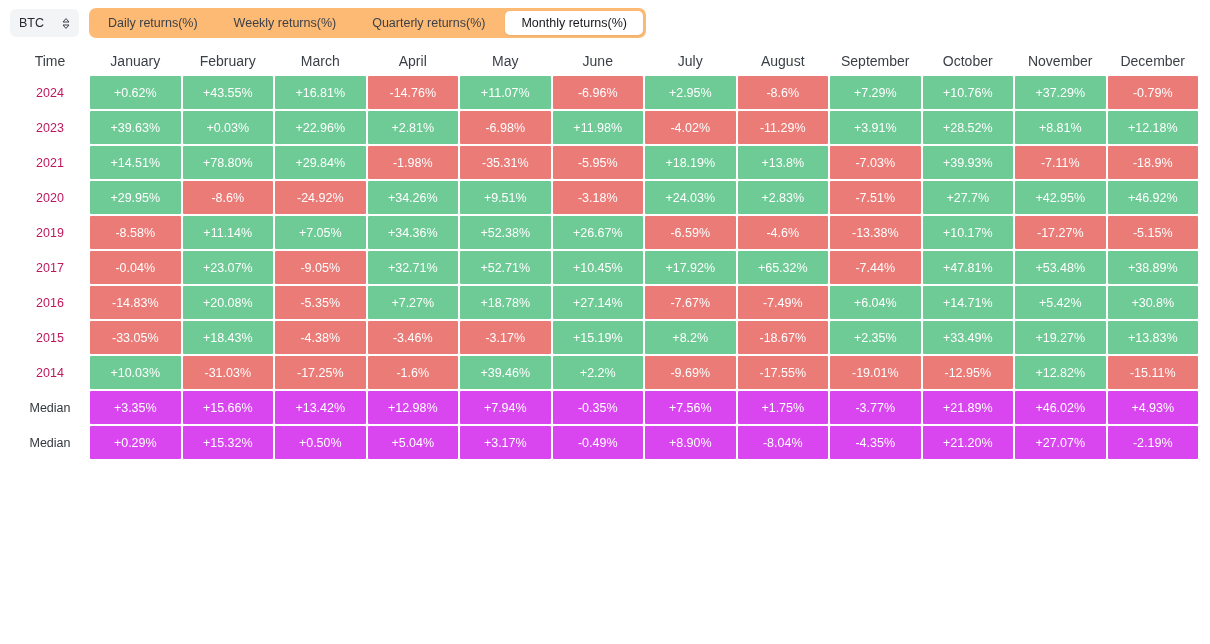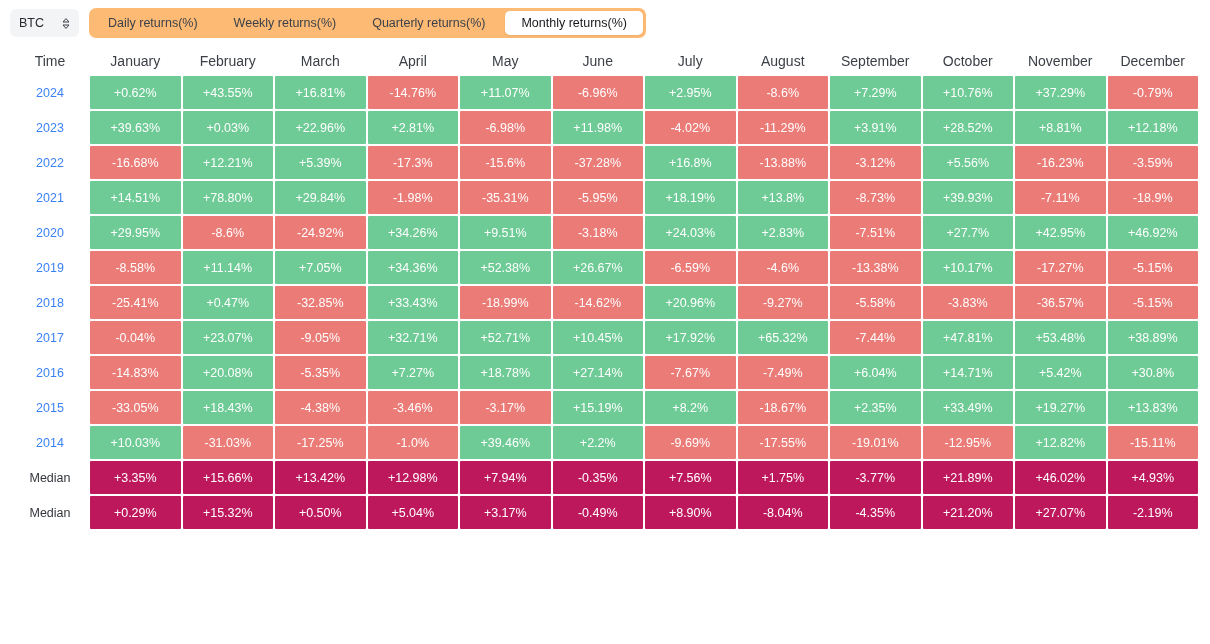--- a/index.html
+++ b/index.html
@@ -99,41 +99,41 @@
     color: #3a3f46;
     height: 26px;
     padding: 0;
     text-align: center;
     background: #ffffff;
     white-space: nowrap;
   }
 
   tbody td.yr {
     font-size: 12.5px;
-    color: #3b82f6;
+    color: #be185d;
     text-align: center;
     background: #ffffff;
     height: 33px;
     padding: 0;
     white-space: nowrap;
   }
   tbody td.cell {
     height: 33px;
     padding: 0;
     text-align: center;
     vertical-align: middle;
     font-size: 12.5px;
     color: #ffffff;
     white-space: nowrap;
     border-radius: 1px;
     cursor: default;
   }
   tbody td.cell.pos { background: #6ecb96; }
   tbody td.cell.neg { background: #eb7b77; }
-  tbody td.cell.nl  { background: #be185d; }
+  tbody td.cell.nl  { background: #d946ef; }
 
   tbody tr.summary td.yr { color: #32363c; }
 </style>
 </head>
 <body>
 
 <div id="app">
 
   <div class="toolbar">
 
@@ -203,45 +203,30 @@
             <td class="cell neg">-6.98%</td>
             <td class="cell pos">+11.98%</td>
             <td class="cell neg">-4.02%</td>
             <td class="cell neg">-11.29%</td>
             <td class="cell pos">+3.91%</td>
             <td class="cell pos">+28.52%</td>
             <td class="cell pos">+8.81%</td>
             <td class="cell pos">+12.18%</td>
           </tr>
           <tr>
-            <td class="yr">2022</td>
-            <td class="cell neg">-16.68%</td>
-            <td class="cell pos">+12.21%</td>
-            <td class="cell pos">+5.39%</td>
-            <td class="cell neg">-17.3%</td>
-            <td class="cell neg">-15.6%</td>
-            <td class="cell neg">-37.28%</td>
-            <td class="cell pos">+16.8%</td>
-            <td class="cell neg">-13.88%</td>
-            <td class="cell neg">-3.12%</td>
-            <td class="cell pos">+5.56%</td>
-            <td class="cell neg">-16.23%</td>
-            <td class="cell neg">-3.59%</td>
-          </tr>
-          <tr>
             <td class="yr">2021</td>
             <td class="cell pos">+14.51%</td>
             <td class="cell pos">+78.80%</td>
             <td class="cell pos">+29.84%</td>
             <td class="cell neg">-1.98%</td>
             <td class="cell neg">-35.31%</td>
             <td class="cell neg">-5.95%</td>
             <td class="cell pos">+18.19%</td>
             <td class="cell pos">+13.8%</td>
-            <td class="cell neg">-8.73%</td>
+            <td class="cell neg">-7.03%</td>
             <td class="cell pos">+39.93%</td>
             <td class="cell neg">-7.11%</td>
             <td class="cell neg">-18.9%</td>
           </tr>
           <tr>
             <td class="yr">2020</td>
             <td class="cell pos">+29.95%</td>
             <td class="cell neg">-8.6%</td>
             <td class="cell neg">-24.92%</td>
             <td class="cell pos">+34.26%</td>
@@ -263,35 +248,20 @@
             <td class="cell pos">+52.38%</td>
             <td class="cell pos">+26.67%</td>
             <td class="cell neg">-6.59%</td>
             <td class="cell neg">-4.6%</td>
             <td class="cell neg">-13.38%</td>
             <td class="cell pos">+10.17%</td>
             <td class="cell neg">-17.27%</td>
             <td class="cell neg">-5.15%</td>
           </tr>
           <tr>
-            <td class="yr">2018</td>
-            <td class="cell neg">-25.41%</td>
-            <td class="cell pos">+0.47%</td>
-            <td class="cell neg">-32.85%</td>
-            <td class="cell pos">+33.43%</td>
-            <td class="cell neg">-18.99%</td>
-            <td class="cell neg">-14.62%</td>
-            <td class="cell pos">+20.96%</td>
-            <td class="cell neg">-9.27%</td>
-            <td class="cell neg">-5.58%</td>
-            <td class="cell neg">-3.83%</td>
-            <td class="cell neg">-36.57%</td>
-            <td class="cell neg">-5.15%</td>
-          </tr>
-          <tr>
             <td class="yr">2017</td>
             <td class="cell neg">-0.04%</td>
             <td class="cell pos">+23.07%</td>
             <td class="cell neg">-9.05%</td>
             <td class="cell pos">+32.71%</td>
             <td class="cell pos">+52.71%</td>
             <td class="cell pos">+10.45%</td>
             <td class="cell pos">+17.92%</td>
             <td class="cell pos">+65.32%</td>
             <td class="cell neg">-7.44%</td>
@@ -327,21 +297,21 @@
             <td class="cell pos">+2.35%</td>
             <td class="cell pos">+33.49%</td>
             <td class="cell pos">+19.27%</td>
             <td class="cell pos">+13.83%</td>
           </tr>
           <tr>
             <td class="yr">2014</td>
             <td class="cell pos">+10.03%</td>
             <td class="cell neg">-31.03%</td>
             <td class="cell neg">-17.25%</td>
-            <td class="cell neg">-1.0%</td>
+            <td class="cell neg">-1.6%</td>
             <td class="cell pos">+39.46%</td>
             <td class="cell pos">+2.2%</td>
             <td class="cell neg">-9.69%</td>
             <td class="cell neg">-17.55%</td>
             <td class="cell neg">-19.01%</td>
             <td class="cell neg">-12.95%</td>
             <td class="cell pos">+12.82%</td>
             <td class="cell neg">-15.11%</td>
           </tr>
           <tr class="summary">

